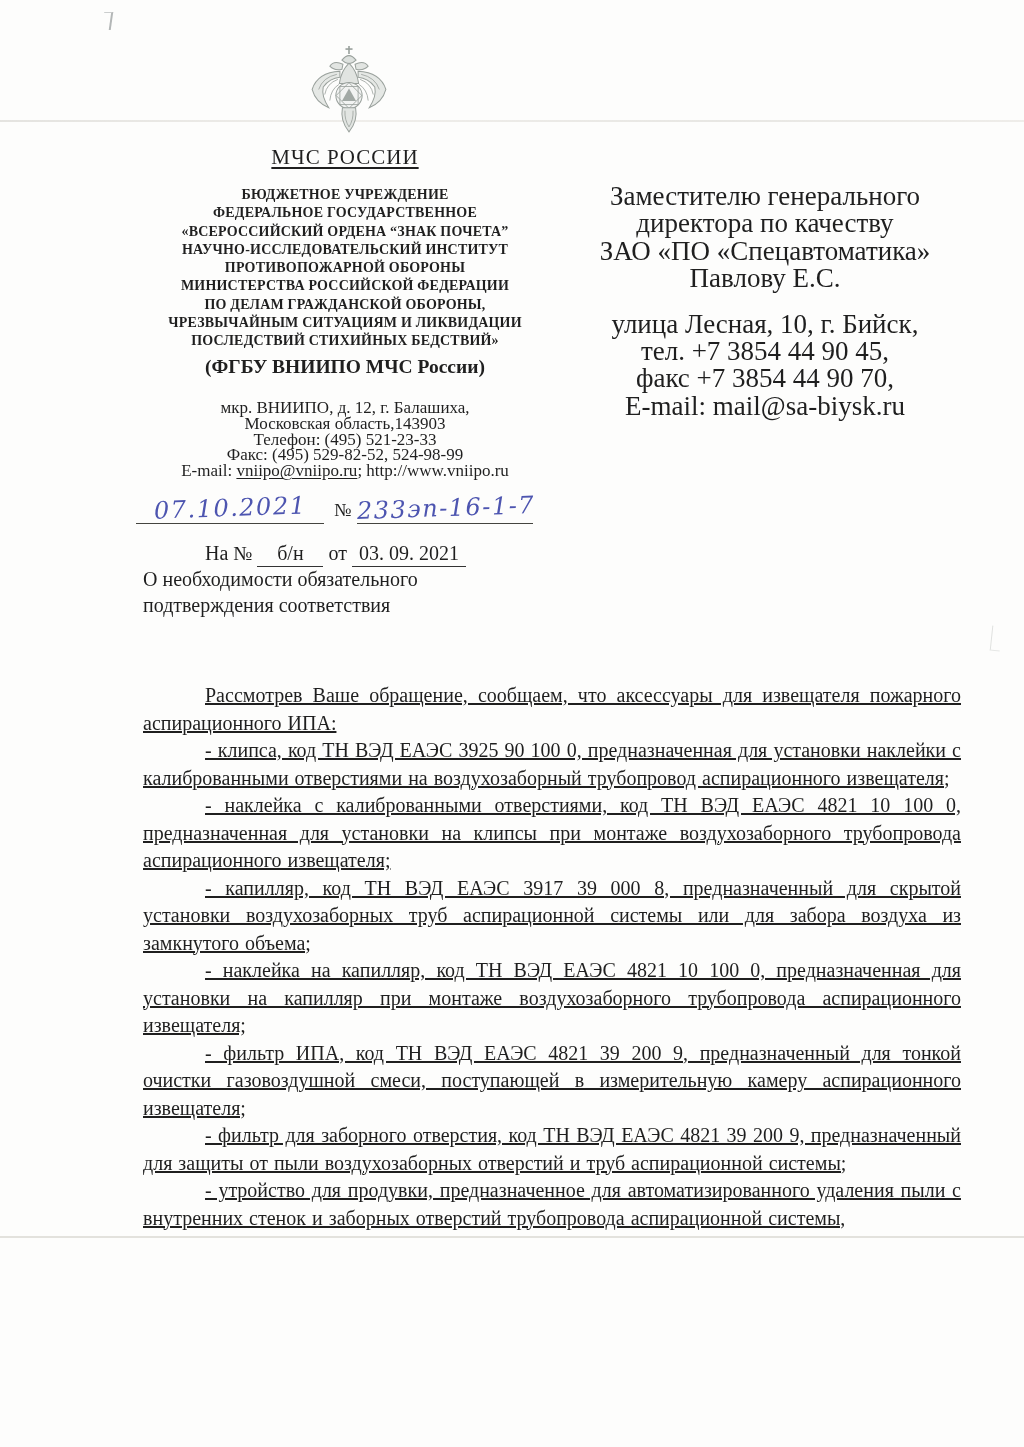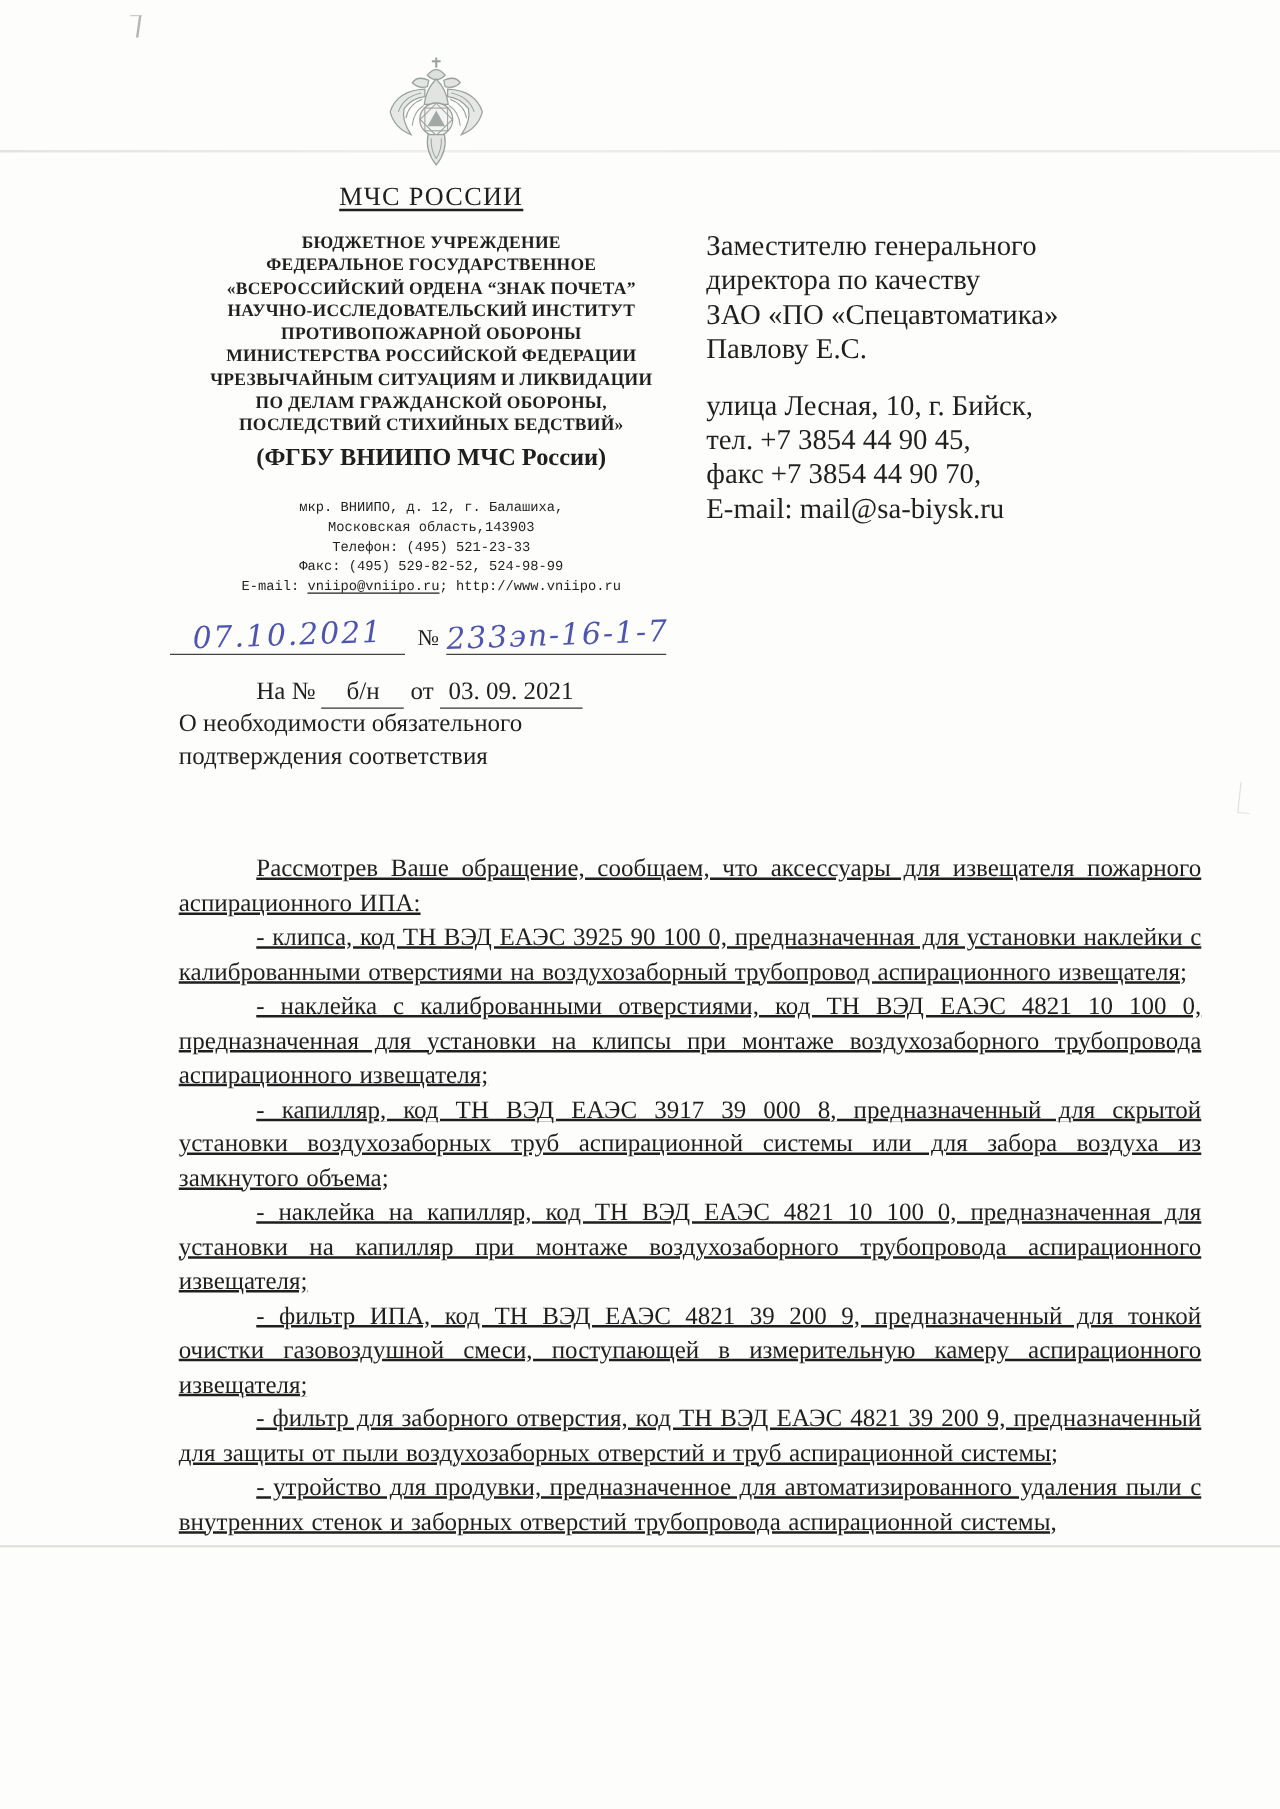--- a/index.html
+++ b/index.html
@@ -28,25 +28,25 @@
     border-left:1px solid #d4d6d4;border-bottom:1px solid #dddfdd;transform:rotate(6deg);opacity:.7;}
   
   .emblem{position:absolute;left:308px;top:44px;width:82px;height:96px;}
   .org-title{position:absolute;left:120px;top:145px;width:450px;text-align:center;
     font-size:21px;letter-spacing:1px;text-decoration:underline;text-underline-offset:3px;}
   .org-full{position:absolute;left:113px;top:186px;width:464px;text-align:center;
     font-weight:bold;font-size:14px;line-height:18.3px;letter-spacing:.2px;}
   .org-abbrev{position:absolute;left:113px;top:356px;width:464px;text-align:center;
     font-weight:bold;font-size:19.5px;}
   .org-address{position:absolute;left:113px;top:400px;width:464px;text-align:center;
-    font-size:11px;line-height:15.8px;font-family:Liberation Mono, monospace;}
+    font-size:17px;line-height:15.8px;}
   .org-address .email{text-decoration:underline;text-underline-offset:2px;}
   
-  .recipient{position:absolute;left:565px;top:183px;width:400px;text-align:left;
-    font-size:23px;line-height:27.4px;}
+  .recipient{position:absolute;left:565px;top:183px;width:400px;text-align:center;
+    font-size:27px;line-height:27.4px;}
   .recipient .gap{height:18px;}
   
   .ref-line{position:absolute;left:136px;top:494px;white-space:nowrap;}
   .hw-field{display:inline-block;border-bottom:1.5px solid var(--rule);
     text-align:center;padding-bottom:1px;vertical-align:bottom;}
   .hw-date{width:188px;}
   .hw-num{width:176px;margin-left:6px;}
   .hw{font-family:"DejaVu Serif",serif;font-style:italic;font-size:24px;color:var(--hw);
     display:inline-block;transform:rotate(-2deg);letter-spacing:1.5px;}
   .no-sign{font-size:18px;margin-left:10px;vertical-align:bottom;display:inline-block;padding-bottom:3px;}
@@ -108,22 +108,22 @@
   </div>
 
   <div class="org-title">МЧС РОССИИ</div>
   <div class="org-full">
       <div>БЮДЖЕТНОЕ УЧРЕЖДЕНИЕ</div>
       <div>ФЕДЕРАЛЬНОЕ ГОСУДАРСТВЕННОЕ</div>
       <div>«ВСЕРОССИЙСКИЙ ОРДЕНА “ЗНАК ПОЧЕТА”</div>
       <div>НАУЧНО-ИССЛЕДОВАТЕЛЬСКИЙ ИНСТИТУТ</div>
       <div>ПРОТИВОПОЖАРНОЙ ОБОРОНЫ</div>
       <div>МИНИСТЕРСТВА РОССИЙСКОЙ ФЕДЕРАЦИИ</div>
+      <div>ПО ДЕЛАМ ГРАЖДАНСКОЙ ОБОРОНЫ,</div>
       <div>ЧРЕЗВЫЧАЙНЫМ СИТУАЦИЯМ И ЛИКВИДАЦИИ</div>
-      <div>ПО ДЕЛАМ ГРАЖДАНСКОЙ ОБОРОНЫ,</div>
       <div>ПОСЛЕДСТВИЙ СТИХИЙНЫХ БЕДСТВИЙ»</div>
     </div>
   <div class="org-abbrev">(ФГБУ ВНИИПО МЧС России)</div>
   <div class="org-address">
     <div>
         <div>мкр. ВНИИПО, д. 12, г. Балашиха,</div>
         <div>Московская область,143903</div>
         <div>Телефон: (495) 521-23-33</div>
         <div>Факс: (495) 529-82-52, 524-98-99</div>
       </div>

